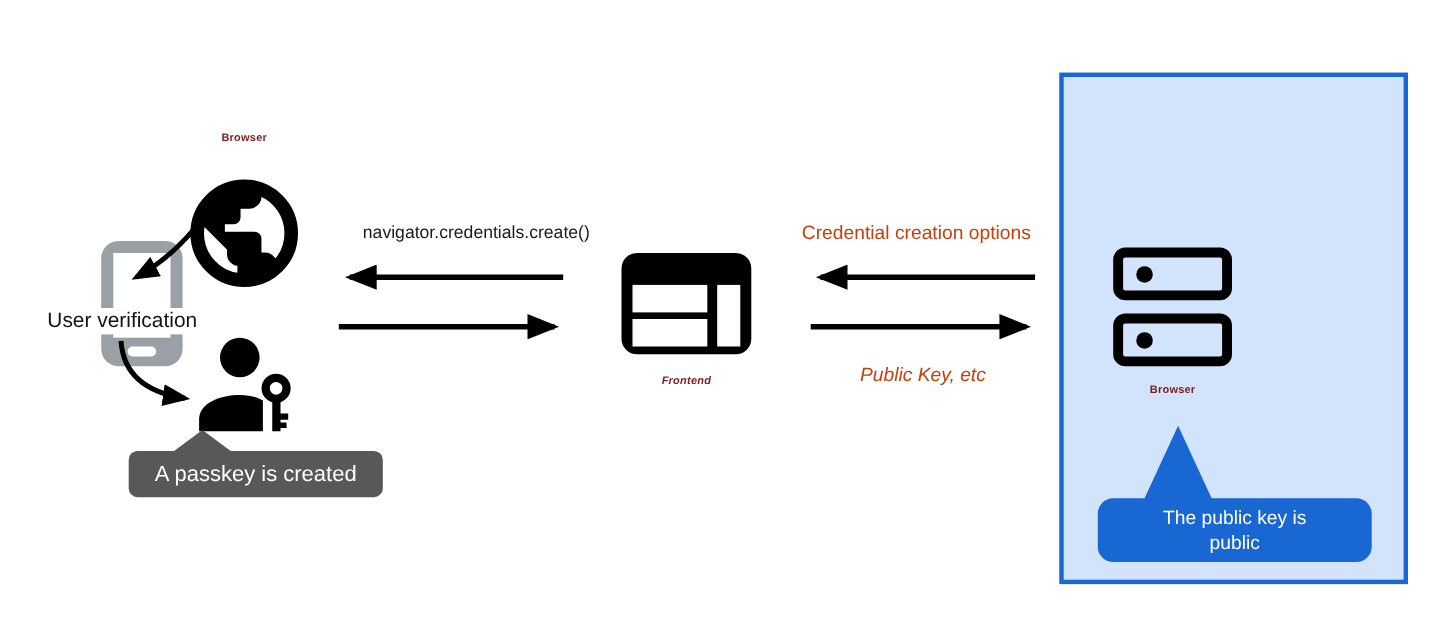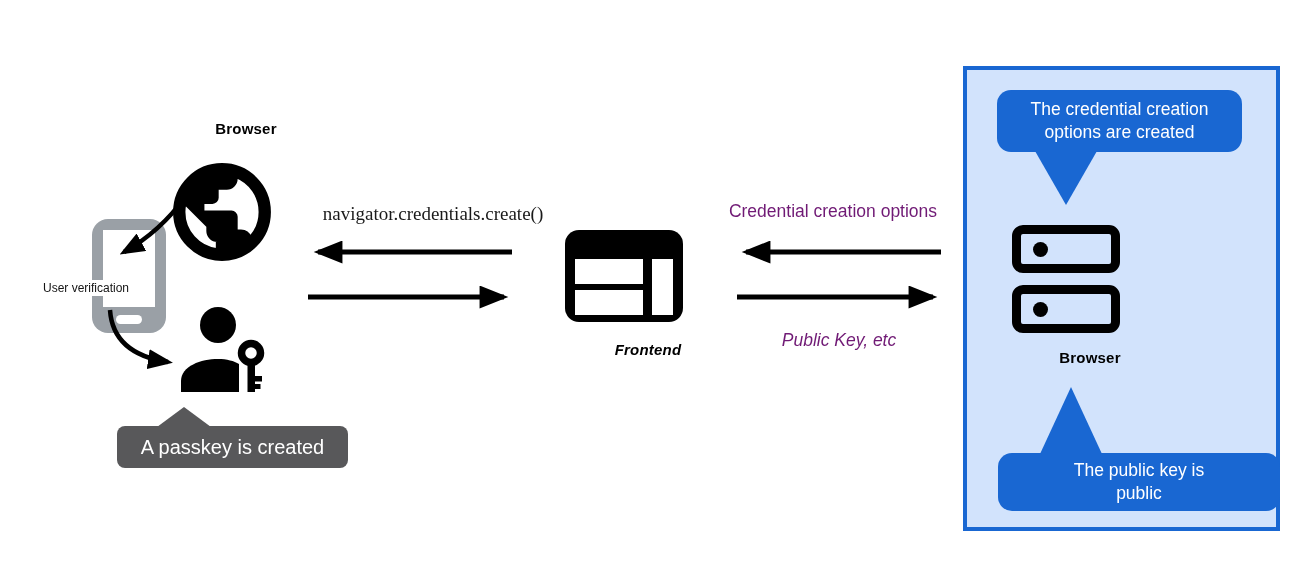--- a/index.html
+++ b/index.html
@@ -2,28 +2,28 @@
 <html><head>
 <meta charset="utf-8">
 <style>
   html,body { margin:0; padding:0; background:#fff; }
   .stage {
     position:relative; width:1310px; height:568px; background:#ffffff;
     font-family:"Liberation Sans", sans-serif; overflow:hidden;
   }
 
   
-  .lbl { position:absolute; color:#701a75; font-size:17.5px; white-space:nowrap;
+  .lbl { position:absolute; color:#c2410c; font-size:17.5px; white-space:nowrap;
          transform:translateX(-50%); }
-  .lbl-bold { position:absolute; color:#000000; font-size:15px; font-weight:700;
-              white-space:nowrap; transform:translateX(-50%); letter-spacing:.2px;margin-left:24px; }
-  .lbl-code { position:absolute; color:#1a1a1a; font-size:19px; white-space:nowrap;
+  .lbl-bold { position:absolute; color:#7f1d1d; font-size:10px; font-weight:700;
+              white-space:nowrap; transform:translateX(-50%); letter-spacing:.2px; }
+  .lbl-code { position:absolute; color:#1a1a1a; font-size:16px; white-space:nowrap;
               transform:translateX(-50%);
-              font-family:Liberation Serif, serif; }
-  .lbl-plain { position:absolute; color:#141414; font-size:12px; white-space:nowrap;
+              font-family:Liberation Sans, sans-serif; }
+  .lbl-plain { position:absolute; color:#141414; font-size:19px; white-space:nowrap;
                background:#ffffff; padding:1px 3px; z-index:6; }
 
   
   .icon-layer { position:absolute; left:0; top:0; z-index:3; }
   .phone-layer { position:absolute; left:0; top:0; z-index:1; }
   .arrow-layer { position:absolute; left:0; top:0; z-index:2; pointer-events:none; }
 
   
   .frontend-icon { position:absolute; left:565px; top:230px; width:118px; height:92px;
                    background:#000; border-radius:14px; z-index:3; }
@@ -44,27 +44,27 @@
   .server-2 { left:1012px; top:285px; }
 
   
   .bubble { position:absolute; background:#1967d2; border-radius:14px; color:#fff;
             display:flex; flex-direction:column; align-items:center; justify-content:center;
             font-size:17.5px; line-height:1.3; text-align:center; z-index:4; }
   .bubble-top { left:997px; top:90px; width:245px; height:62px; }
   .bubble-top .tail { position:absolute; top:100%; left:38px; width:0; height:0;
                       border-left:31px solid transparent; border-right:31px solid transparent;
                       border-top:54px solid #1967d2; margin-top:-1px; }
-  .bubble-bottom { left:998px; top:453px; width:282px; height:58px; }
+  .bubble-bottom { left:998px; top:453px; width:249px; height:58px; }
   .bubble-bottom .tail { position:absolute; bottom:100%; left:42px; width:0; height:0;
                          border-left:31px solid transparent; border-right:31px solid transparent;
                          border-bottom:67px solid #1967d2; margin-bottom:-1px; }
 
   
-  .tooltip { position:absolute; left:117px; top:426px; width:231px; height:42px;
+  .tooltip { position:absolute; left:117px; top:410px; width:231px; height:42px;
              background:#58585a; border-radius:8px; color:#fff; font-size:20px;
              display:flex; align-items:center; justify-content:center; z-index:4; }
   .tooltip .tail { position:absolute; top:-19px; left:40px; width:0; height:0;
                    border-left:27px solid transparent; border-right:27px solid transparent;
                    border-bottom:20px solid #58585a; }
 </style>
 </head>
 <body>
 
 <div class="stage">
@@ -113,25 +113,20 @@
     <div class="cell cell-c"></div>
   </div>
 
   <div class="server server-1">
     <div class="dot"></div>
   </div>
   <div class="server server-2">
     <div class="dot"></div>
   </div>
 
-  <div class="bubble bubble-top">
-    <span>The credential creation</span>
-    <span>options are created</span>
-    <div class="tail"></div>
-  </div>
   <div class="bubble bubble-bottom">
     <span>The public key is</span>
     <span>public</span>
     <div class="tail"></div>
   </div>
 
   <div class="tooltip">
     <div class="tail"></div>
     <span>A passkey is created</span>
   </div>

